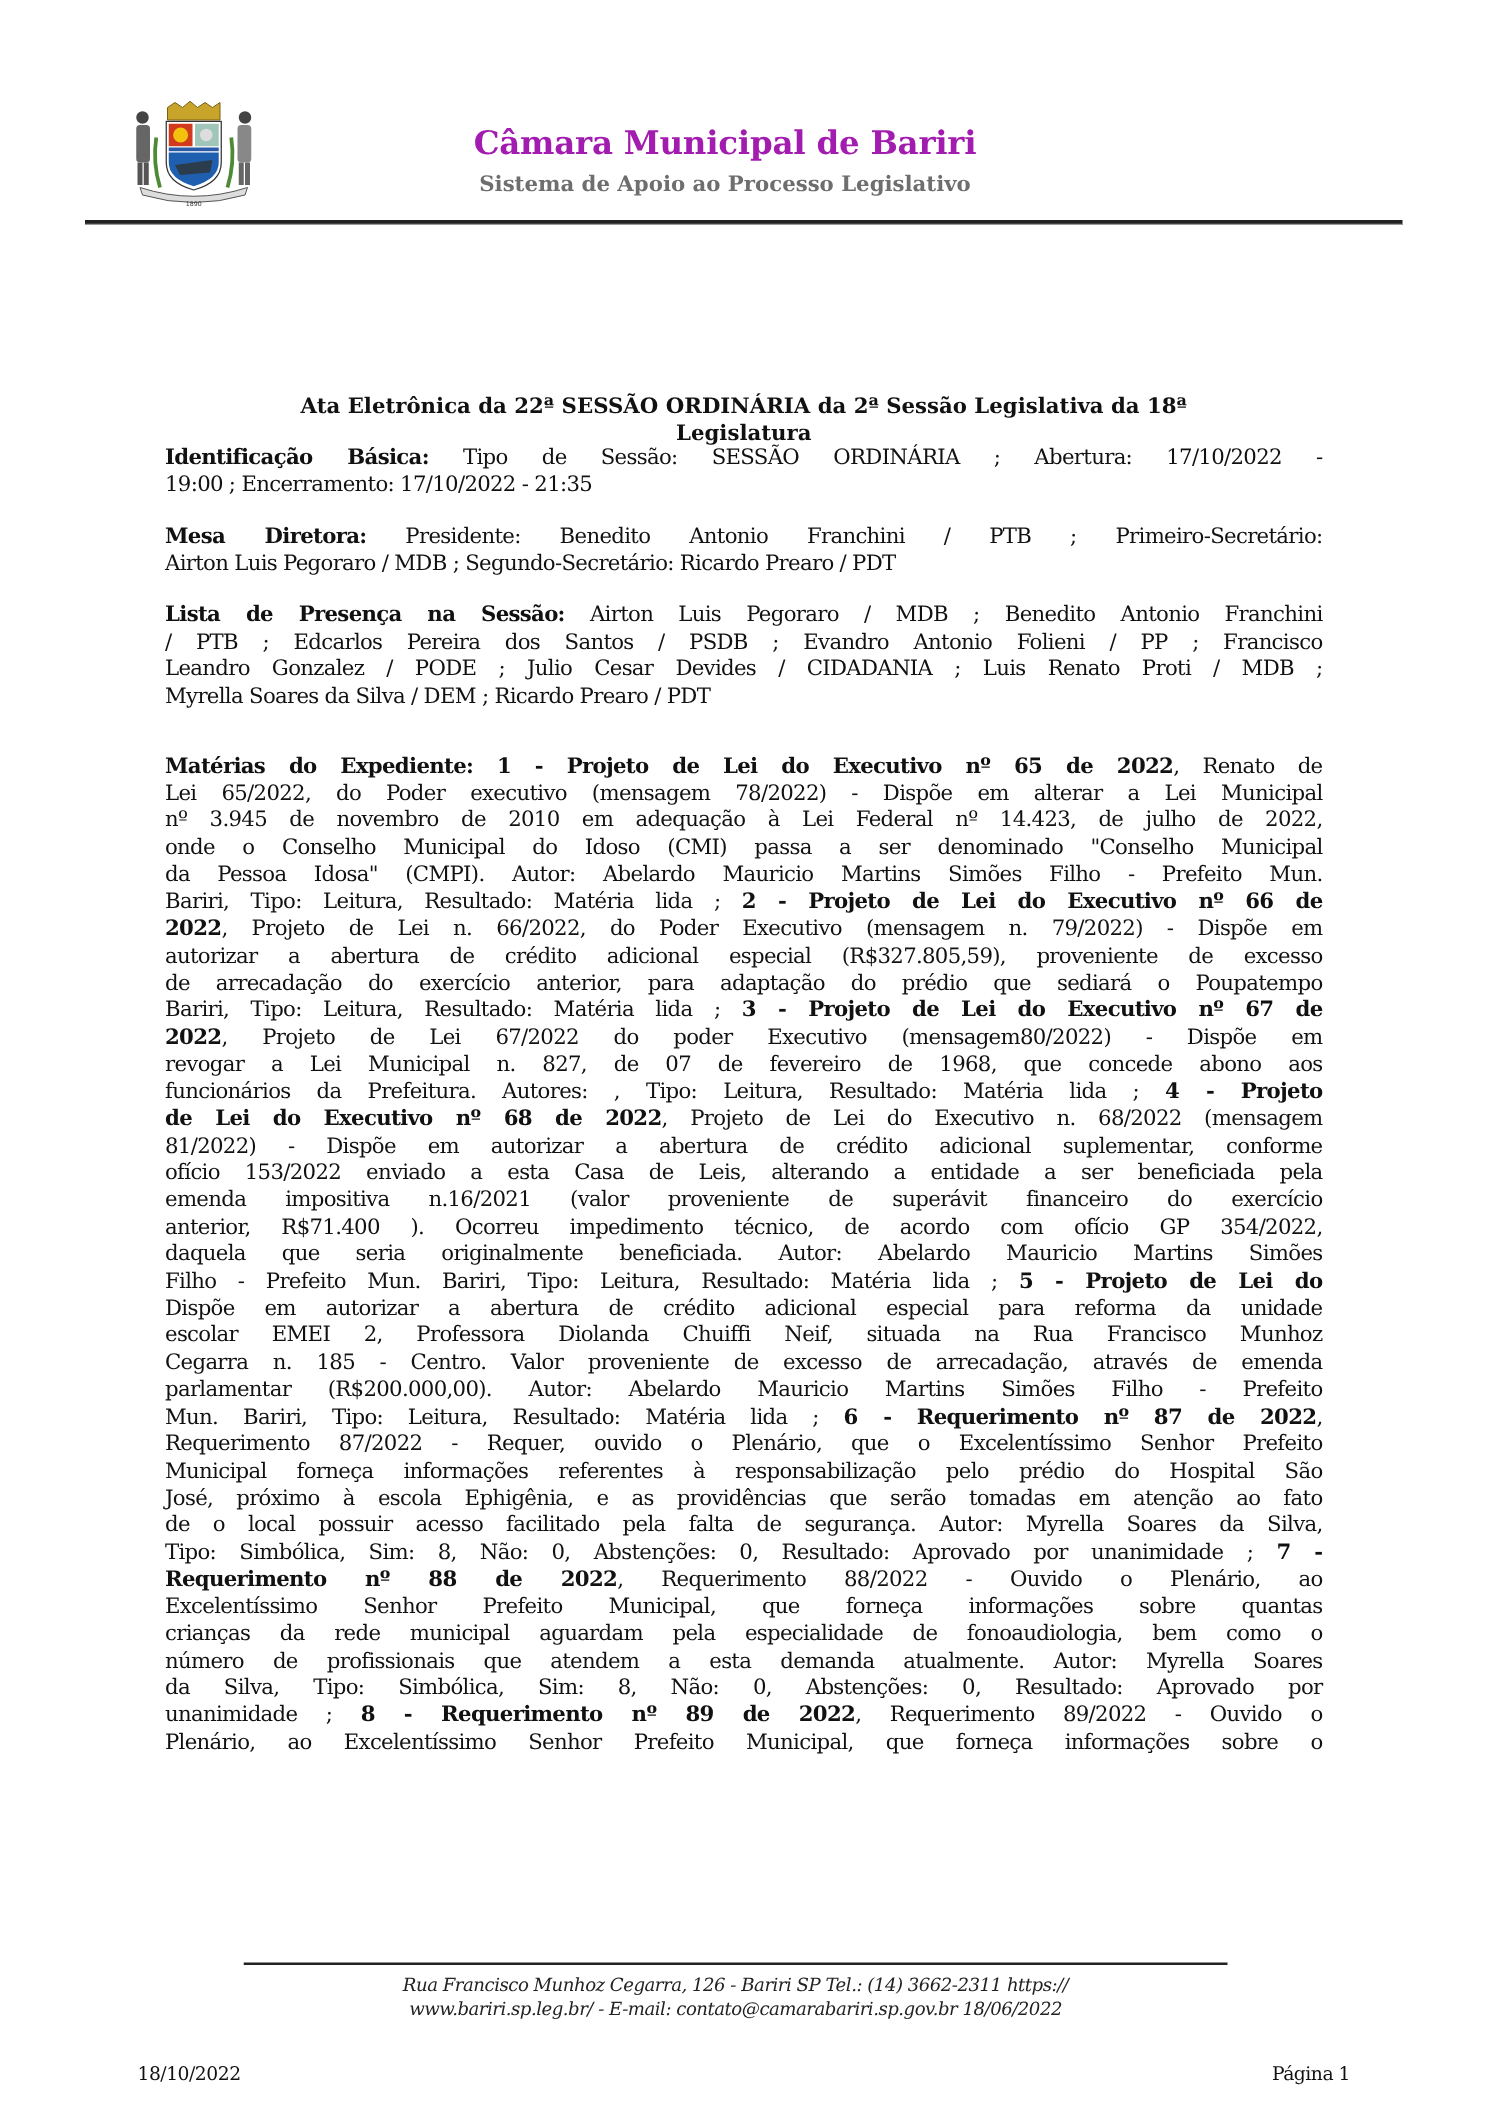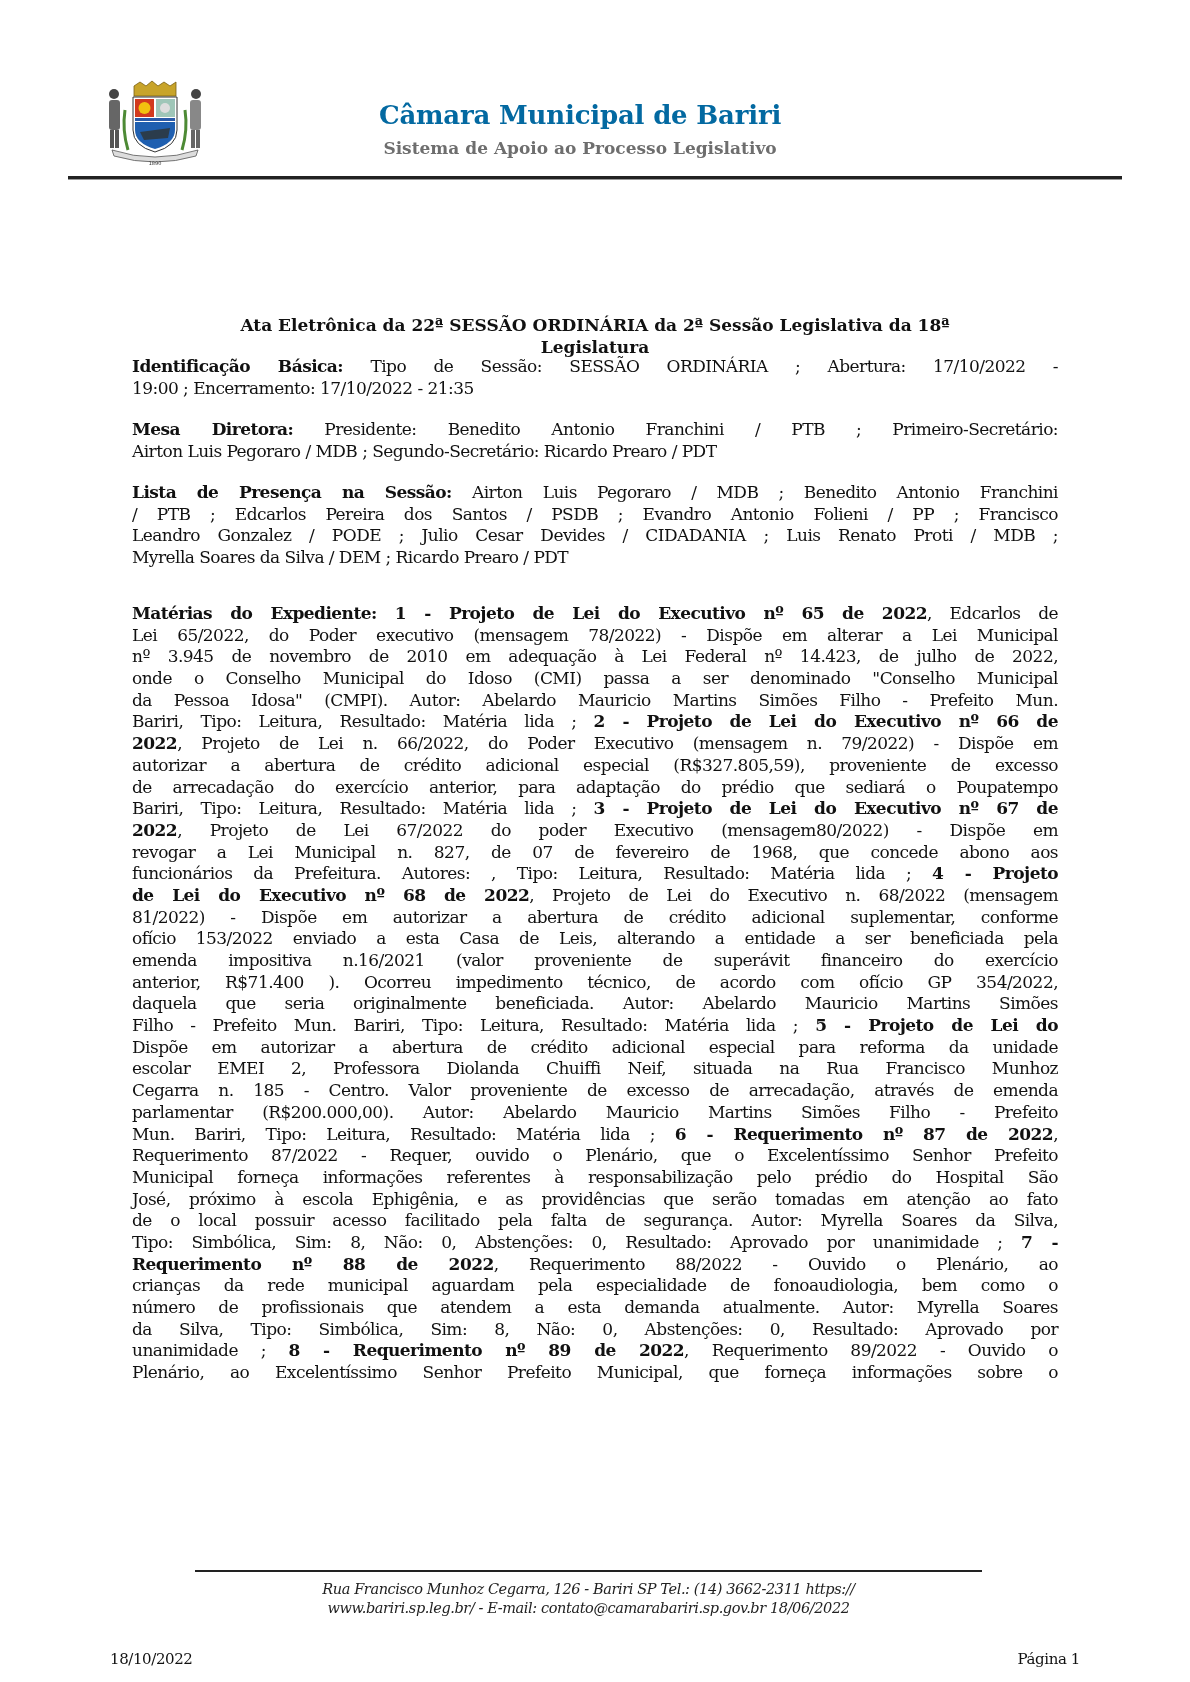--- a/index.html
+++ b/index.html
@@ -1,20 +1,20 @@
 <!DOCTYPE html>
 <html><head>
 <meta charset="utf-8">
 <style>
   html, body { margin: 0; padding: 0; background: #ffffff; }
   body { width: 1190px; height: 1682px; position: relative; overflow: hidden;
          font-family: "DejaVu Serif", serif; color: #111; }
   .logo { position: absolute; left: 100px; top: 80px; width: 110px; height: 86px; }
   .hdr-title { position: absolute; left: 260px; width: 640px; top: 100px; text-align: center;
-               font-weight: bold; font-size: 26px; letter-spacing: -0.2px; color: #0369a1; }
+               font-weight: bold; font-size: 26px; letter-spacing: -0.2px; color: #a21caf; }
   .hdr-sub { position: absolute; left: 260px; width: 640px; top: 138px; text-align: center;
              font-weight: bold; font-size: 17px; color: #6e6e6e; }
   .hdr-rule { position: absolute; left: 68px; width: 1054px; top: 176px; height: 3px;
               background: #222; border-bottom: 1px solid #999; }
   .doc-title { position: absolute; left: 132px; width: 926px; top: 314px; text-align: center;
                font-weight: bold; font-size: 17px; line-height: 22px; transform-origin: left top; }
   .block { position: absolute; left: 132px; width: 926px; }
   .ln { display: block; white-space: nowrap; height: 21.7px; line-height: 21.7px;
         font-size: 17px; text-align: justify; text-align-last: justify; letter-spacing: -0.55px; word-spacing: 0px; }
   .ln.last { text-align-last: left; }
@@ -79,21 +79,21 @@
 </div>
 
 <div class="block" style="top:482px;">
   <span class="ln"><b>Lista de Presença na Sessão:</b><span> Airton Luis Pegoraro / MDB ; Benedito Antonio Franchini</span></span>
   <span class="ln">/ PTB ; Edcarlos Pereira dos Santos / PSDB ; Evandro Antonio Folieni / PP ; Francisco</span>
   <span class="ln">Leandro Gonzalez / PODE ; Julio Cesar Devides / CIDADANIA ; Luis Renato Proti / MDB ;</span>
   <span class="ln last">Myrella Soares da Silva / DEM ; Ricardo Prearo / PDT</span>
 </div>
 
 <div class="block" id="materias" style="top:603px;">
-    <span class="ln"><b>Matérias do Expediente: 1 - Projeto de Lei do Executivo nº 65 de 2022</b><span>, Edcarlos de</span></span>
+    <span class="ln"><b>Matérias do Expediente: 1 - Projeto de Lei do Executivo nº 65 de 2022</b><span>, Renato de</span></span>
     <span class="ln"><span>Lei 65/2022, do Poder executivo (mensagem 78/2022) - Dispõe em alterar a Lei Municipal</span></span>
     <span class="ln"><span>nº 3.945 de novembro de 2010 em adequação à Lei Federal nº 14.423, de julho de 2022,</span></span>
     <span class="ln"><span>onde o Conselho Municipal do Idoso (CMI) passa a ser denominado "Conselho Municipal</span></span>
     <span class="ln"><span>da Pessoa Idosa" (CMPI). Autor: Abelardo Mauricio Martins Simões Filho - Prefeito Mun.</span></span>
     <span class="ln"><span>Bariri, Tipo: Leitura, Resultado: Matéria lida ; </span><b>2 - Projeto de Lei do Executivo nº 66 de</b></span>
     <span class="ln"><b>2022</b><span>, Projeto de Lei n. 66/2022, do Poder Executivo (mensagem n. 79/2022) - Dispõe em</span></span>
     <span class="ln"><span>autorizar a abertura de crédito adicional especial (R$327.805,59), proveniente de excesso</span></span>
     <span class="ln"><span>de arrecadação do exercício anterior, para adaptação do prédio que sediará o Poupatempo</span></span>
     <span class="ln"><span>Bariri, Tipo: Leitura, Resultado: Matéria lida ; </span><b>3 - Projeto de Lei do Executivo nº 67 de</b></span>
     <span class="ln"><b>2022</b><span>, Projeto de Lei 67/2022 do poder Executivo (mensagem80/2022) - Dispõe em</span></span>
@@ -110,20 +110,21 @@
     <span class="ln"><span>escolar EMEI 2, Professora Diolanda Chuiffi Neif, situada na Rua Francisco Munhoz</span></span>
     <span class="ln"><span>Cegarra n. 185 - Centro. Valor proveniente de excesso de arrecadação, através de emenda</span></span>
     <span class="ln"><span>parlamentar (R$200.000,00). Autor: Abelardo Mauricio Martins Simões Filho - Prefeito</span></span>
     <span class="ln"><span>Mun. Bariri, Tipo: Leitura, Resultado: Matéria lida ; </span><b>6 - Requerimento nº 87 de 2022</b><span>,</span></span>
     <span class="ln"><span>Requerimento 87/2022 - Requer, ouvido o Plenário, que o Excelentíssimo Senhor Prefeito</span></span>
     <span class="ln"><span>Municipal forneça informações referentes à responsabilização pelo prédio do Hospital São</span></span>
     <span class="ln"><span>José, próximo à escola Ephigênia, e as providências que serão tomadas em atenção ao fato</span></span>
     <span class="ln"><span>de o local possuir acesso facilitado pela falta de segurança. Autor: Myrella Soares da Silva,</span></span>
     <span class="ln"><span>Tipo: Simbólica, Sim: 8, Não: 0, Abstenções: 0, Resultado: Aprovado por unanimidade ; </span><b>7 -</b></span>
     <span class="ln"><b>Requerimento nº 88 de 2022</b><span>, Requerimento 88/2022 - Ouvido o Plenário, ao</span></span>
+    <span class="ln"><span>Excelentíssimo Senhor Prefeito Municipal, que forneça informações sobre quantas</span></span>
     <span class="ln"><span>crianças da rede municipal aguardam pela especialidade de fonoaudiologia, bem como o</span></span>
     <span class="ln"><span>número de profissionais que atendem a esta demanda atualmente. Autor: Myrella Soares</span></span>
     <span class="ln"><span>da Silva, Tipo: Simbólica, Sim: 8, Não: 0, Abstenções: 0, Resultado: Aprovado por</span></span>
     <span class="ln"><span>unanimidade ; </span><b>8 - Requerimento nº 89 de 2022</b><span>, Requerimento 89/2022 - Ouvido o</span></span>
     <span class="ln"><span>Plenário, ao Excelentíssimo Senhor Prefeito Municipal, que forneça informações sobre o</span></span>
   </div>
 
 <div class="foot-rule"></div>
 <div class="foot-addr">
   <div>Rua Francisco Munhoz Cegarra, 126 - Bariri SP Tel.: (14) 3662-2311 https://</div>

